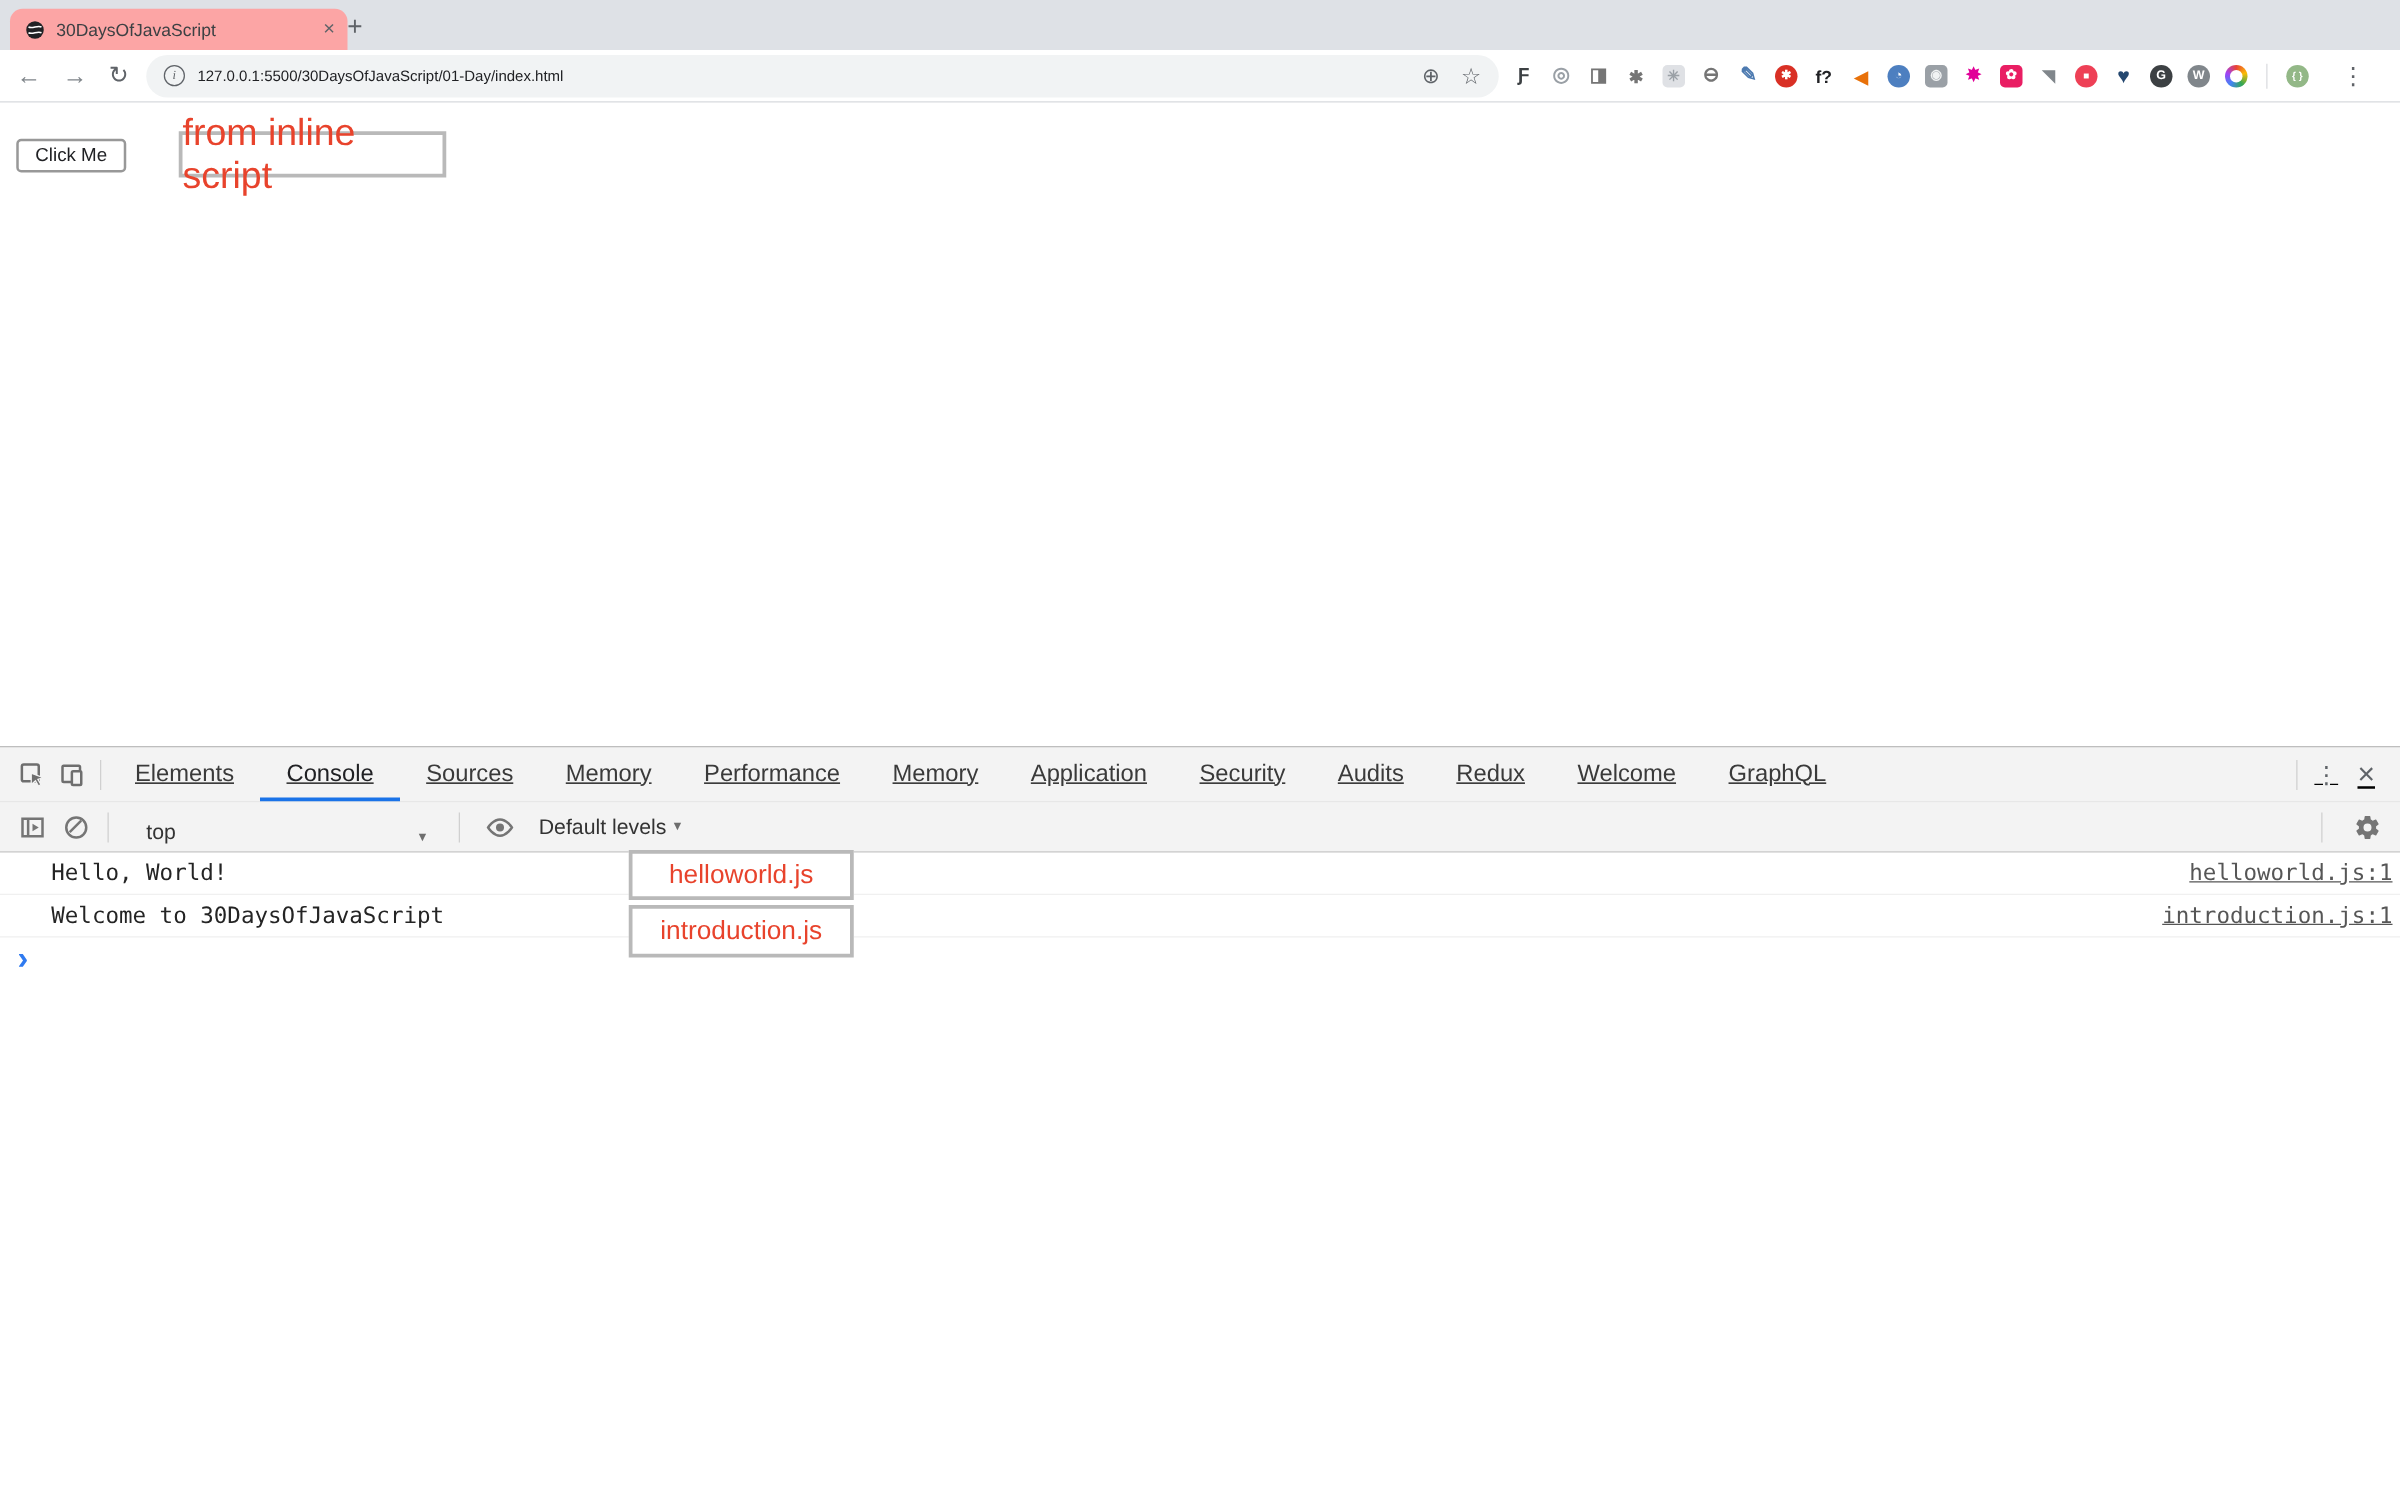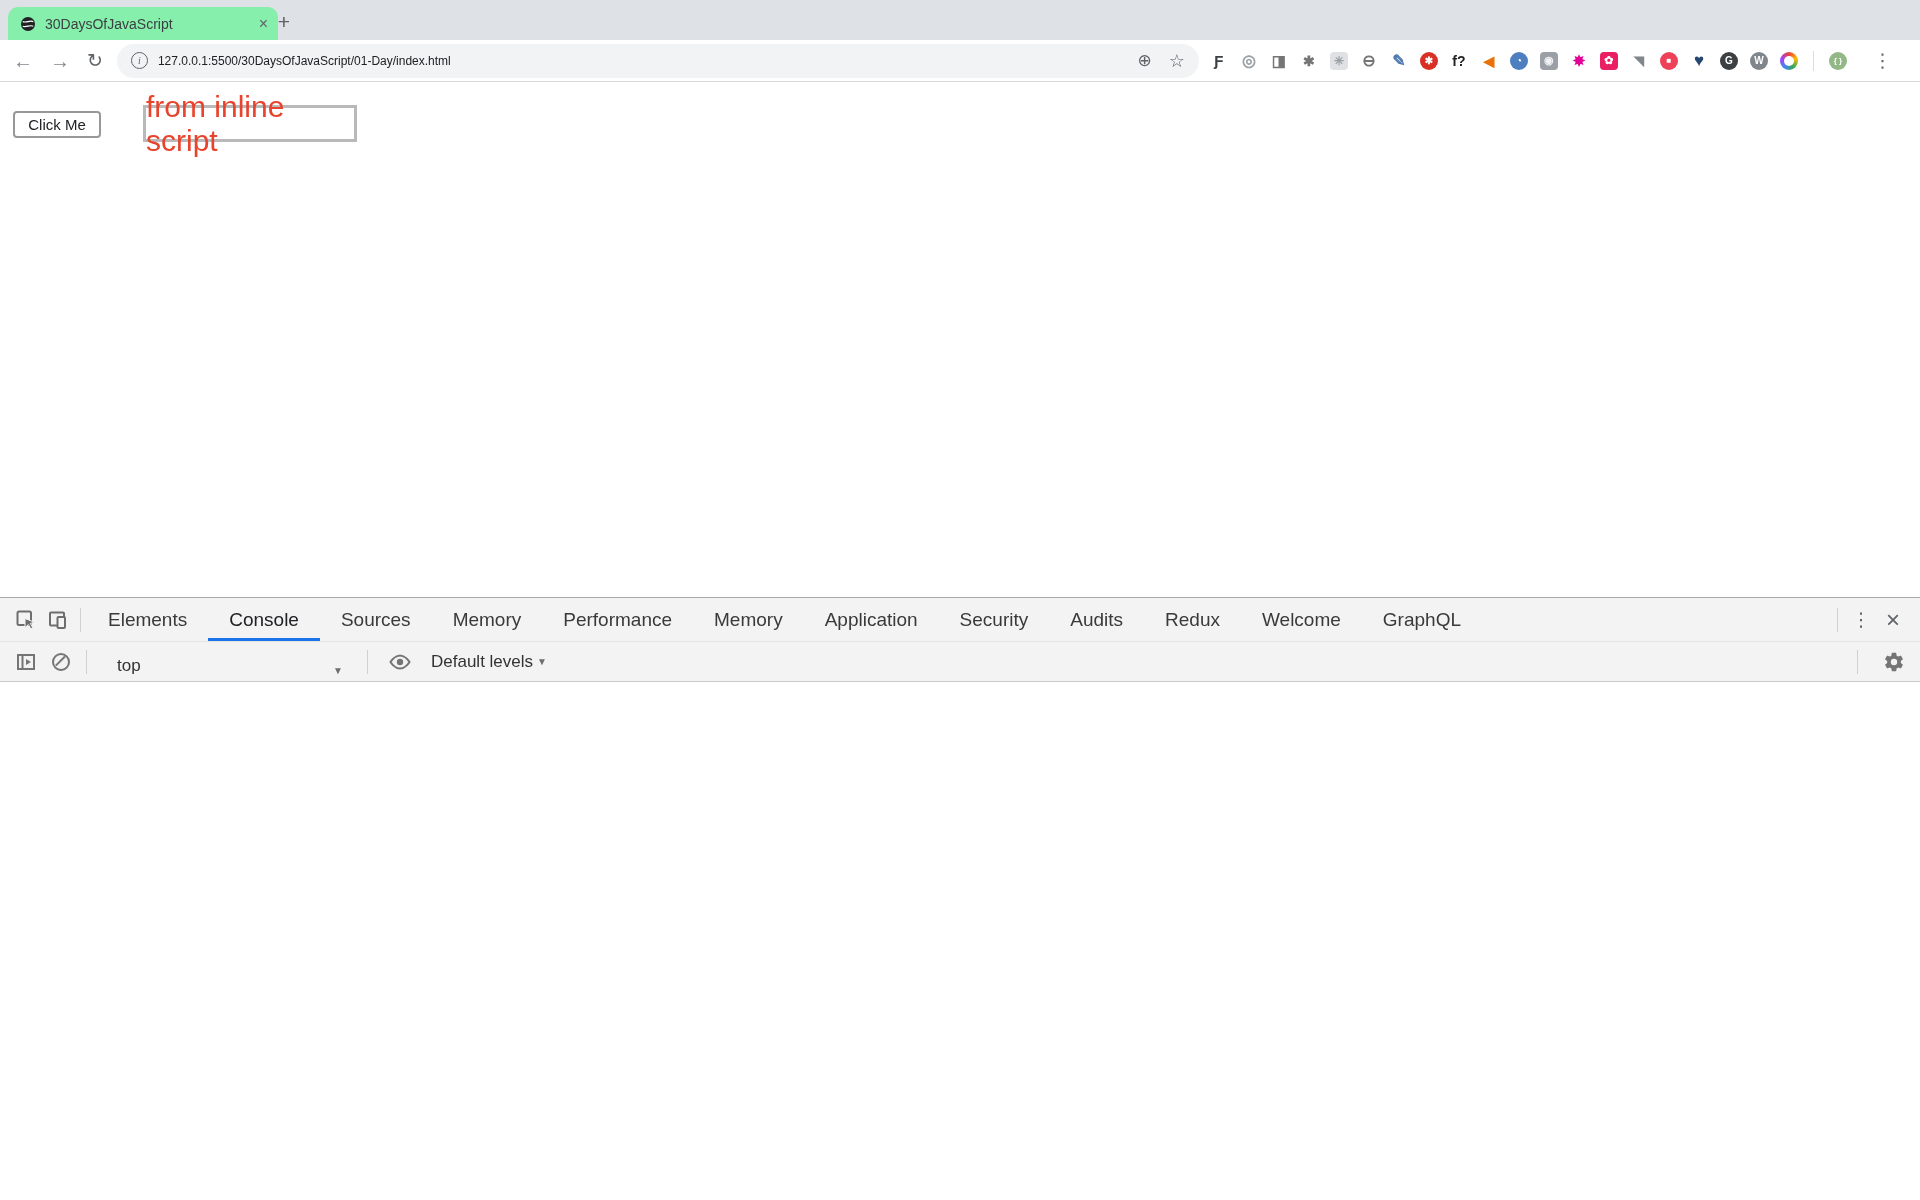--- a/index.html
+++ b/index.html
@@ -2,21 +2,21 @@
 <html><head>
 <meta charset="utf-8">
 <style>
   html,body{margin:0;padding:0;}
   body{width:1920px;height:1200px;position:relative;background:#fff;overflow:hidden;
        font-family:"Liberation Sans",sans-serif;-webkit-font-smoothing:antialiased;}
   .mono{font-family:"DejaVu Sans Mono",monospace;}
 
   
   .tabstrip{position:absolute;left:0;top:0;right:0;height:40px;background:#dee1e6;}
-  .tab{position:absolute;left:8px;top:7px;width:248px;height:33px;background:#86efac;
+  .tab{position:absolute;left:8px;top:7px;width:248px;height:33px;background:#fca5a5;
        border-radius:10px 10px 0 0;display:flex;align-items:center;padding:0 10px 0 12px;gap:9px;}
   .tab-title{flex:1;font-size:14px;color:#3c4043;white-space:nowrap;overflow:hidden;text-overflow:ellipsis;}
   .tab-close{font-size:16px;color:#5f6368;line-height:1;cursor:default;}
   .newtab{position:absolute;left:270px;top:8px;width:28px;height:28px;display:flex;align-items:center;
           justify-content:center;font-size:21px;color:#5f6368;}
 
   
   .toolbar{position:absolute;left:0;top:40px;right:0;height:42px;background:#fff;
            border-bottom:1px solid #d8dade;display:flex;align-items:center;box-sizing:border-box;}
   .navbtn{font-size:20px;color:#80868b;line-height:1;}
@@ -48,21 +48,21 @@
            border:2px solid #989898;border-radius:4px;font-size:15px;color:#202124;
            display:flex;align-items:center;justify-content:center;font-family:"Liberation Sans",sans-serif;}
   .anno{border:3px solid #b9b9b9;color:#e8432c;background:#fff;display:flex;align-items:center;
         justify-content:center;box-sizing:border-box;}
   .anno-inline{position:absolute;left:143px;top:22px;width:214px;height:37px;font-size:30px;}
 
   
   .devtools{position:absolute;left:0;top:597px;right:0;bottom:0;background:#fff;
             border-top:1px solid #a9a9a9;box-sizing:border-box;}
   .dt-tabbar{height:44px;background:#f3f3f3;border-bottom:1px solid #e4e4e4;display:flex;
-             align-items:center;padding:0 12px 0 10px;box-sizing:border-box;}
+             align-items:center;padding:0 12px 0 10px;box-sizing:border-box;text-decoration:underline;}
   .dt-iconbtn{width:32px;height:32px;display:flex;align-items:center;justify-content:center;}
   .dt-sep{width:1px;height:24px;background:#d0d0d0;margin:0 6px;}
   .dt-tab{height:100%;display:flex;align-items:center;padding:0 21px;font-size:19px;color:#3a3a3a;
           box-sizing:border-box;}
   .dt-tab.active{color:#202124;border-bottom:3px solid #1a73e8;padding-top:3px;}
   .dt-right{margin-left:auto;display:flex;align-items:center;gap:4px;}
   .dt-more{font-size:19px;color:#5f6368;width:26px;text-align:center;}
   .dt-close{font-size:24px;color:#5f6368;width:30px;text-align:center;line-height:1;}
 
   .dt-toolbar{height:40px;background:#f3f3f3;border-bottom:1px solid #c9c9c9;display:flex;
@@ -226,13 +226,29 @@
 
     <span class="flexsp"></span>
     <span class="dt-sep"></span>
     <span class="dt-iconbtn gear-wrap">
       <svg width="22" height="22" viewBox="0 0 24 24">
         <path fill="#757575" d="M19.43 12.98c.04-.32.07-.64.07-.98s-.03-.66-.07-.98l2.11-1.65a.5.5 0 0 0 .12-.64l-2-3.46a.5.5 0 0 0-.61-.22l-2.49 1a7.03 7.03 0 0 0-1.69-.98l-.38-2.65A.49.49 0 0 0 14 2h-4a.49.49 0 0 0-.49.42l-.38 2.65c-.61.25-1.17.59-1.69.98l-2.49-1a.5.5 0 0 0-.61.22l-2 3.46a.5.5 0 0 0 .12.64l2.11 1.65c-.04.32-.07.65-.07.98s.03.66.07.98l-2.11 1.65a.5.5 0 0 0-.12.64l2 3.46c.14.24.42.34.61.22l2.49-1c.52.39 1.08.73 1.69.98l.38 2.65c.05.28.25.42.49.42h4c.24 0 .44-.14.49-.42l.38-2.65c.61-.25 1.17-.59 1.69-.98l2.49 1c.19.12.47.02.61-.22l2-3.46a.5.5 0 0 0-.12-.64l-2.11-1.65zM12 15.5a3.5 3.5 0 1 1 0-7 3.5 3.5 0 0 1 0 7z"></path>
       </svg>
     </span>
   </div>
 
+  <div class="console">
+    <div class="crow mono">
+      <span>Hello, World!</span>
+      <span class="src">helloworld.js:1</span>
+    </div>
+    <div class="crow mono">
+      <span>Welcome to 30DaysOfJavaScript</span>
+      <span class="src">introduction.js:1</span>
+    </div>
+    <div class="prompt-row">
+      <span class="prompt">›</span>
+    </div>
+
+    <div class="anno canno a1">helloworld.js</div>
+    <div class="anno canno a2">introduction.js</div>
+  </div>
 </div>
 
 </body></html>

